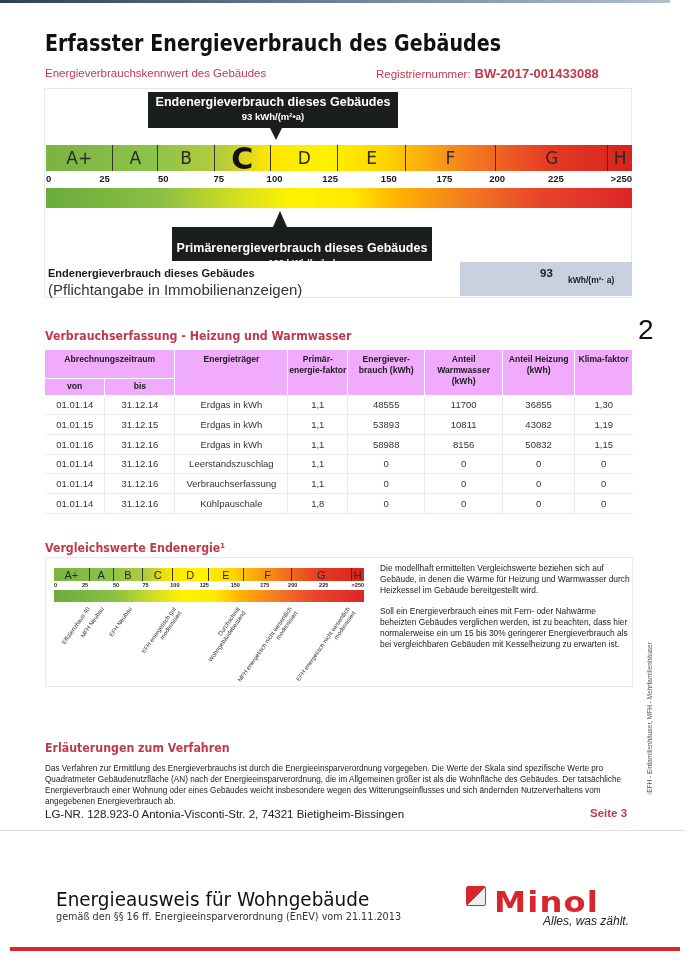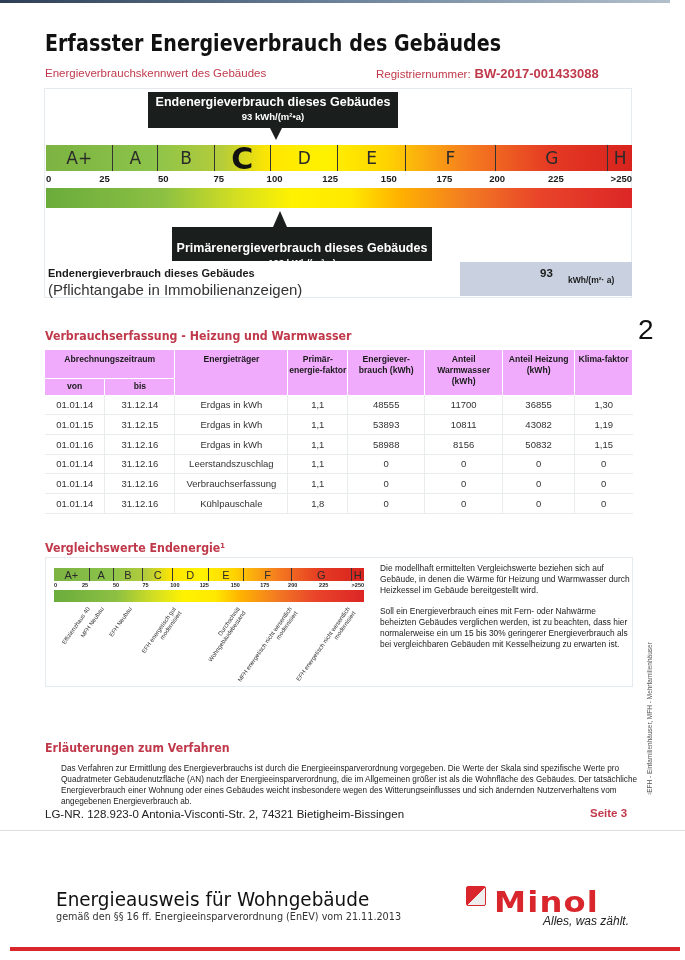--- a/index.html
+++ b/index.html
@@ -45,21 +45,21 @@
   .mini-class .cell:last-child { border-right: none; }
   .mini-ticks { position: absolute; left: 54px; top: 582px; width: 310px; height: 8px; font-size: 5.5px; font-weight: bold; }
   .mini-ticks span { position: absolute; transform: translateX(-50%); }
   .mini-ticks span:first-child { transform: none; }
   .mini-ticks span:last-child { transform: translateX(-100%); }
   .mini-grad { position: absolute; left: 54px; top: 590px; width: 310px; height: 12px; background: linear-gradient(90deg, #6aac3c 0%, #8cc043 20%, #d6e020 33%, #fff200 42%, #ffe900 52%, #ffb300 60%, #f27a22 72%, #e9452a 84%, #dc2626 100%); }
   .ref { position: absolute; font-size: 6px; color: #333; transform: rotate(-55deg); transform-origin: right top; white-space: nowrap; text-align: right; line-height: 7px; }
   .cmp-text { position: absolute; left: 380px; top: 563px; width: 250px; font-size: 8.4px; line-height: 11px; color: #222; }
   .cmp-text p + p { margin-top: 10px; }
   .side-note { position: absolute; left: 646px; top: 795px; font-size: 6.5px; color: #555; transform: rotate(-90deg); transform-origin: left top; white-space: nowrap; }
-  .expl { position: absolute; left: 45px; top: 763px; width: 590px; font-size: 8.2px; line-height: 11px; color: #222; margin-left: 16px; }
+  .expl { position: absolute; left: 45px; top: 763px; width: 590px; font-size: 8.2px; line-height: 11px; color: #222; }
   .address { position: absolute; left: 45px; top: 808px; font-size: 11.5px; color: #222; text-align: center; }
   .seite { position: absolute; left: 590px; top: 807px; font-size: 11.5px; color: #c0394b; font-weight: bold; }
   .hr { position: absolute; left: 0; top: 830px; width: 685px; height: 1px; background: #ddd; }
   .foot-title { position: absolute; left: 56px; top: 887px; font-size: 20px; font-family: "DejaVu Sans", sans-serif; transform: scaleX(0.92); transform-origin: left; white-space: nowrap; color: #111; }
   .foot-sub { position: absolute; left: 56px; top: 910px; font-size: 10.5px; font-family: "DejaVu Sans", sans-serif; transform: scaleX(0.92); transform-origin: left; white-space: nowrap; color: #333; }
   .logo { position: absolute; left: 466px; top: 886px; height: 24px; display: flex; align-items: flex-start; }
   .logo-mark { width: 20px; height: 20px; background: linear-gradient(135deg, #d9262c 50%, #eee 50%); border: 1px solid #d9262c; border-radius: 2px; margin-right: 8px; }
   .logo-text { font-size: 28px; font-weight: bold; color: #d9262c; font-family: "DejaVu Sans", sans-serif; letter-spacing: 1px; transform: scaleX(1.15); transform-origin: left; }
   .slogan { position: absolute; left: 543px; top: 914px; font-size: 12px; font-style: italic; color: #222; }
   .redline { position: absolute; left: 10px; top: 947px; width: 670px; height: 4px; background: #d9262c; }

